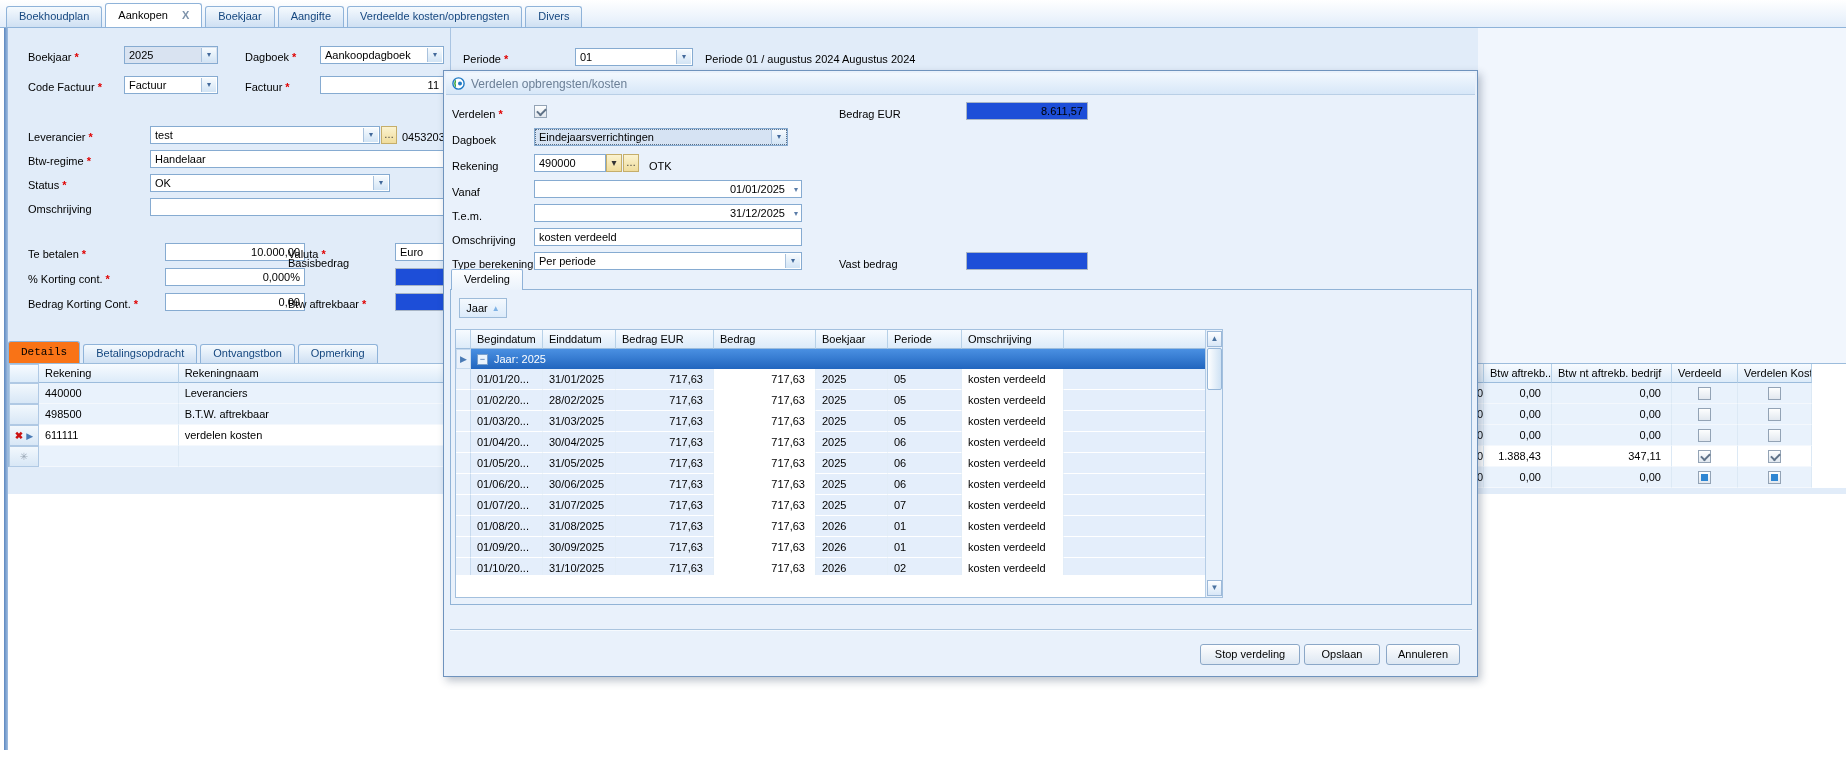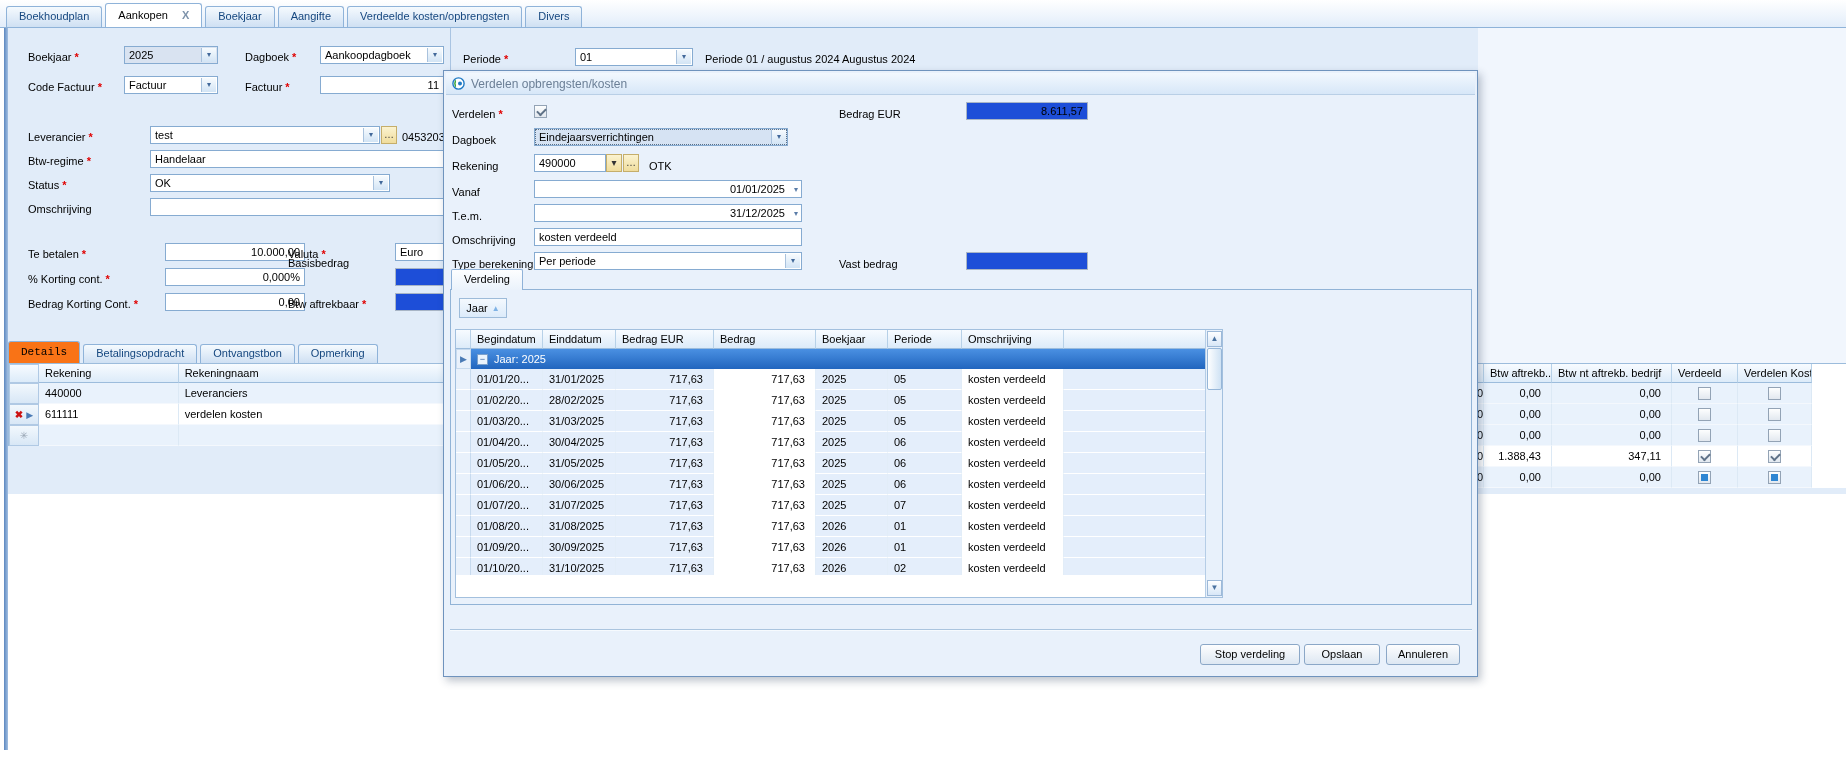--- a/index.html
+++ b/index.html
@@ -194,20 +194,25 @@
     <div class="lrow">
       <div class="rh-h"></div>
       <div class="ghead" style="width:140px">Rekening</div>
       <div class="ghead" style="width:266px">Rekeningnaam</div>
     </div>
     <div class="lrow rowblue">
       <div class="rh"></div>
       <div class="gc" style="width:140px">440000</div>
       <div class="gc" style="width:266px">Leveranciers</div>
     </div>
+    <div class="lrow rowblue">
+      <div class="rh"></div>
+      <div class="gc" style="width:140px">498500</div>
+      <div class="gc" style="width:266px">B.T.W. aftrekbaar</div>
+    </div>
     <div class="lrow rowwhite">
       <div class="rh">
         <span class="icon-del">✖</span>
         <span class="icon-cur">▶</span>
       </div>
       <div class="gc" style="width:140px">611111</div>
       <div class="gc" style="width:266px">verdelen kosten</div>
     </div>
     <div class="lrow rowblue">
       <div class="rh">

